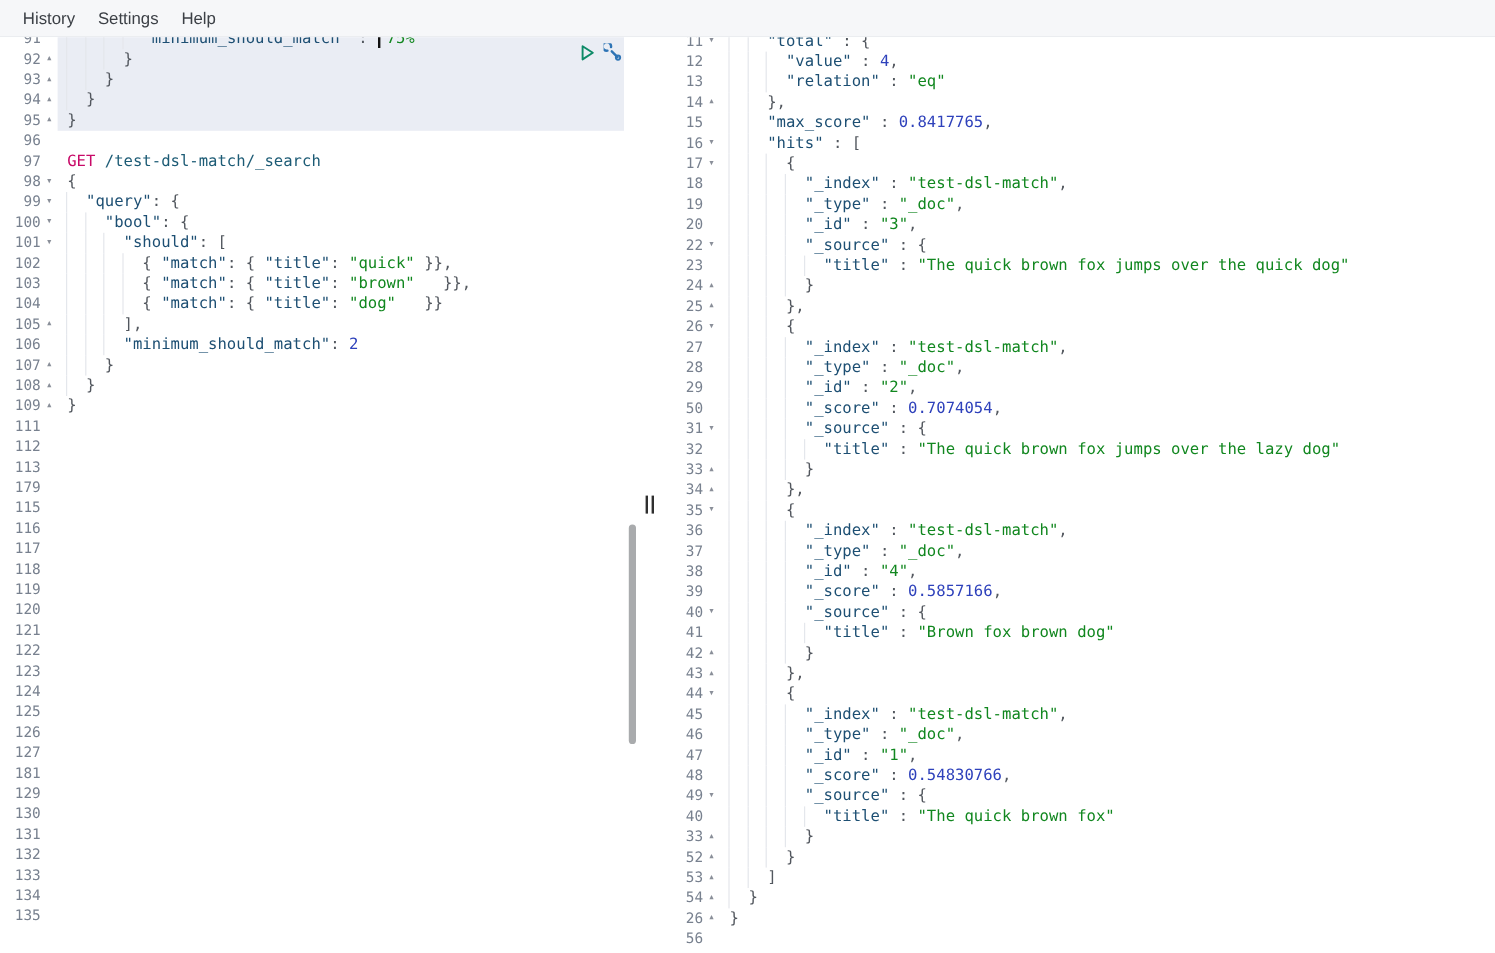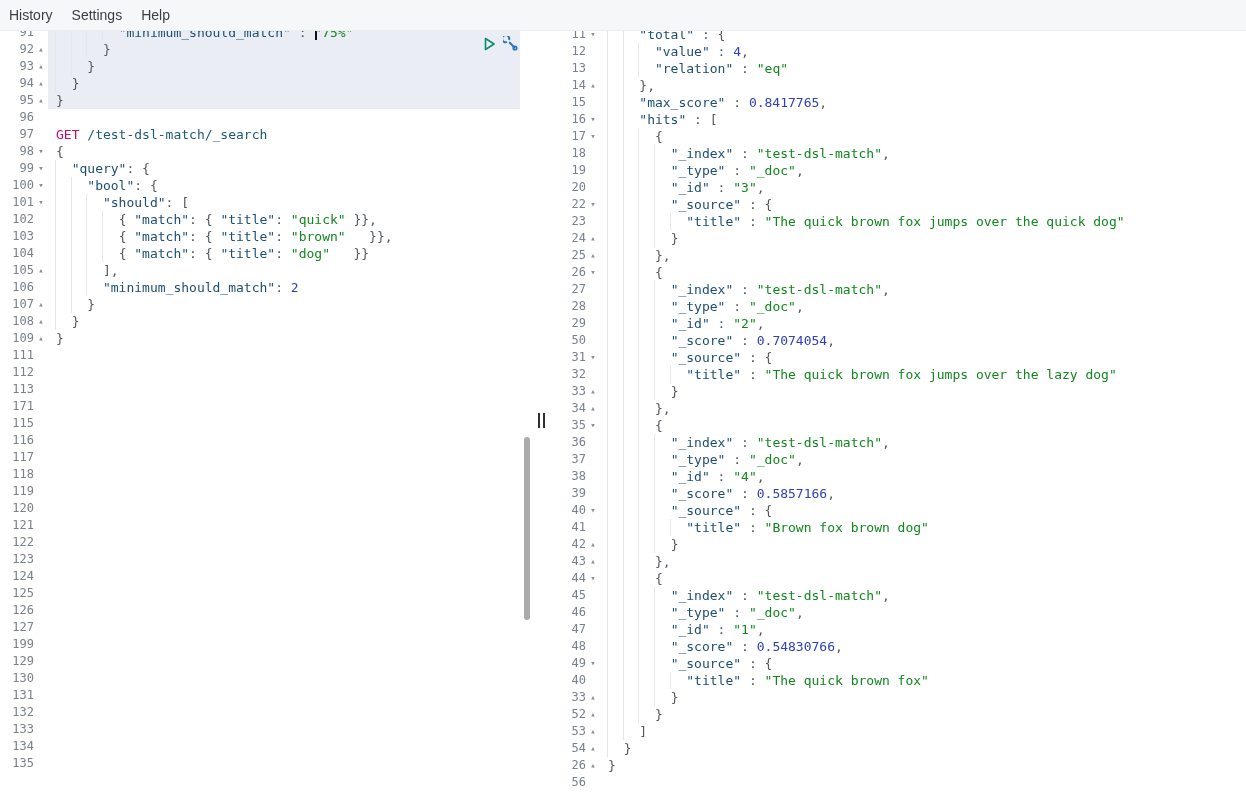--- a/index.html
+++ b/index.html
@@ -6,21 +6,21 @@
     --c-key:#1d4f73; --c-str:#11871f; --c-num:#2e41bb; --c-punc:#52575e;
     --c-method:#c80a68; --c-url:#1c5b75; --c-guide:#e4e7ec; --c-lnum:#78818f;
     --c-selbg:#eaedf4;
   }
   *{box-sizing:border-box}
   html,body{margin:0;padding:0}
   body{width:1246px;height:794px;overflow:hidden;background:#fff;
        font-family:"Liberation Sans",sans-serif;position:relative}
 
   .menubar{height:31px;background:#f6f7f9;border-bottom:1px solid #ebedf0;
-           display:flex;align-items:center;padding-left:9px;font-size:14px;color:#3c4046}
+           display:flex;align-items:center;padding-left:19px;font-size:14px;color:#3c4046}
   .menu-item{margin-right:19px;cursor:pointer}
 
   .main{position:absolute;top:31px;left:0;right:0;bottom:0;display:flex}
   .pane{position:relative;overflow:hidden;height:100%;background:#fff}
   .pane.left{width:540px;flex:none}
   .pane.right{flex:1;padding-left:10px}
 
   .lines{position:absolute;left:0;right:0;
          font-family:"DejaVu Sans Mono","Liberation Mono",monospace;
          font-size:13px;line-height:17px}
@@ -85,35 +85,35 @@
         <div class="row"><div class="gut"><span class="lnum">103</span><span class="fold"></span></div><div class="code"><span class="ig">  </span><span class="ig">  </span><span class="ig">  </span><span class="ig">  </span><span class="t-p">{ </span><span class="t-k">"match"</span><span class="t-p">: { </span><span class="t-k">"title"</span><span class="t-p">: </span><span class="t-s">"brown"</span><span class="t-p">   }},</span></div></div>
         <div class="row"><div class="gut"><span class="lnum">104</span><span class="fold"></span></div><div class="code"><span class="ig">  </span><span class="ig">  </span><span class="ig">  </span><span class="ig">  </span><span class="t-p">{ </span><span class="t-k">"match"</span><span class="t-p">: { </span><span class="t-k">"title"</span><span class="t-p">: </span><span class="t-s">"dog"</span><span class="t-p">   }}</span></div></div>
         <div class="row"><div class="gut"><span class="lnum">105</span><span class="fold">▴</span></div><div class="code"><span class="ig">  </span><span class="ig">  </span><span class="ig">  </span><span class="t-p">],</span></div></div>
         <div class="row"><div class="gut"><span class="lnum">106</span><span class="fold"></span></div><div class="code"><span class="ig">  </span><span class="ig">  </span><span class="ig">  </span><span class="t-k">"minimum_should_match"</span><span class="t-p">: </span><span class="t-n">2</span></div></div>
         <div class="row"><div class="gut"><span class="lnum">107</span><span class="fold">▴</span></div><div class="code"><span class="ig">  </span><span class="ig">  </span><span class="t-p">}</span></div></div>
         <div class="row"><div class="gut"><span class="lnum">108</span><span class="fold">▴</span></div><div class="code"><span class="ig">  </span><span class="t-p">}</span></div></div>
         <div class="row"><div class="gut"><span class="lnum">109</span><span class="fold">▴</span></div><div class="code"><span class="t-p">}</span></div></div>
         <div class="row"><div class="gut"><span class="lnum">111</span><span class="fold"></span></div><div class="code"></div></div>
         <div class="row"><div class="gut"><span class="lnum">112</span><span class="fold"></span></div><div class="code"></div></div>
         <div class="row"><div class="gut"><span class="lnum">113</span><span class="fold"></span></div><div class="code"></div></div>
-        <div class="row"><div class="gut"><span class="lnum">171</span><span class="fold"></span></div><div class="code"></div></div>
+        <div class="row"><div class="gut"><span class="lnum">179</span><span class="fold"></span></div><div class="code"></div></div>
         <div class="row"><div class="gut"><span class="lnum">115</span><span class="fold"></span></div><div class="code"></div></div>
         <div class="row"><div class="gut"><span class="lnum">116</span><span class="fold"></span></div><div class="code"></div></div>
         <div class="row"><div class="gut"><span class="lnum">117</span><span class="fold"></span></div><div class="code"></div></div>
         <div class="row"><div class="gut"><span class="lnum">118</span><span class="fold"></span></div><div class="code"></div></div>
         <div class="row"><div class="gut"><span class="lnum">119</span><span class="fold"></span></div><div class="code"></div></div>
         <div class="row"><div class="gut"><span class="lnum">120</span><span class="fold"></span></div><div class="code"></div></div>
         <div class="row"><div class="gut"><span class="lnum">121</span><span class="fold"></span></div><div class="code"></div></div>
         <div class="row"><div class="gut"><span class="lnum">122</span><span class="fold"></span></div><div class="code"></div></div>
         <div class="row"><div class="gut"><span class="lnum">123</span><span class="fold"></span></div><div class="code"></div></div>
         <div class="row"><div class="gut"><span class="lnum">124</span><span class="fold"></span></div><div class="code"></div></div>
         <div class="row"><div class="gut"><span class="lnum">125</span><span class="fold"></span></div><div class="code"></div></div>
         <div class="row"><div class="gut"><span class="lnum">126</span><span class="fold"></span></div><div class="code"></div></div>
         <div class="row"><div class="gut"><span class="lnum">127</span><span class="fold"></span></div><div class="code"></div></div>
-        <div class="row"><div class="gut"><span class="lnum">199</span><span class="fold"></span></div><div class="code"></div></div>
+        <div class="row"><div class="gut"><span class="lnum">181</span><span class="fold"></span></div><div class="code"></div></div>
         <div class="row"><div class="gut"><span class="lnum">129</span><span class="fold"></span></div><div class="code"></div></div>
         <div class="row"><div class="gut"><span class="lnum">130</span><span class="fold"></span></div><div class="code"></div></div>
         <div class="row"><div class="gut"><span class="lnum">131</span><span class="fold"></span></div><div class="code"></div></div>
         <div class="row"><div class="gut"><span class="lnum">132</span><span class="fold"></span></div><div class="code"></div></div>
         <div class="row"><div class="gut"><span class="lnum">133</span><span class="fold"></span></div><div class="code"></div></div>
         <div class="row"><div class="gut"><span class="lnum">134</span><span class="fold"></span></div><div class="code"></div></div>
         <div class="row"><div class="gut"><span class="lnum">135</span><span class="fold"></span></div><div class="code"></div></div>
       </div>
     <div class="req-actions">
       <span class="icon" title="">

